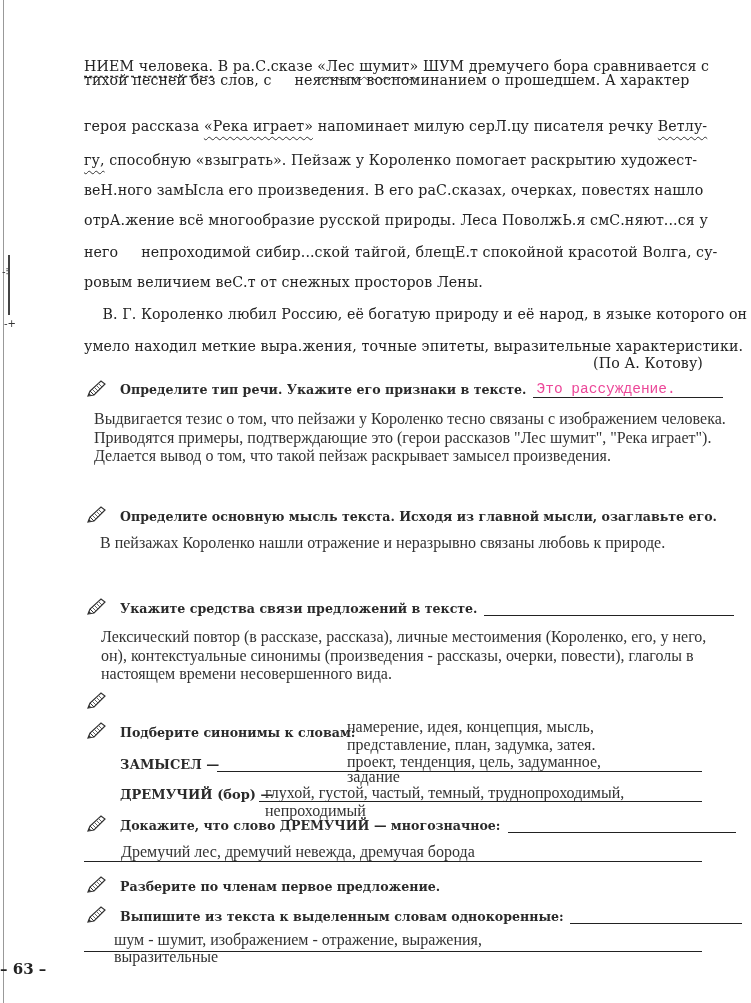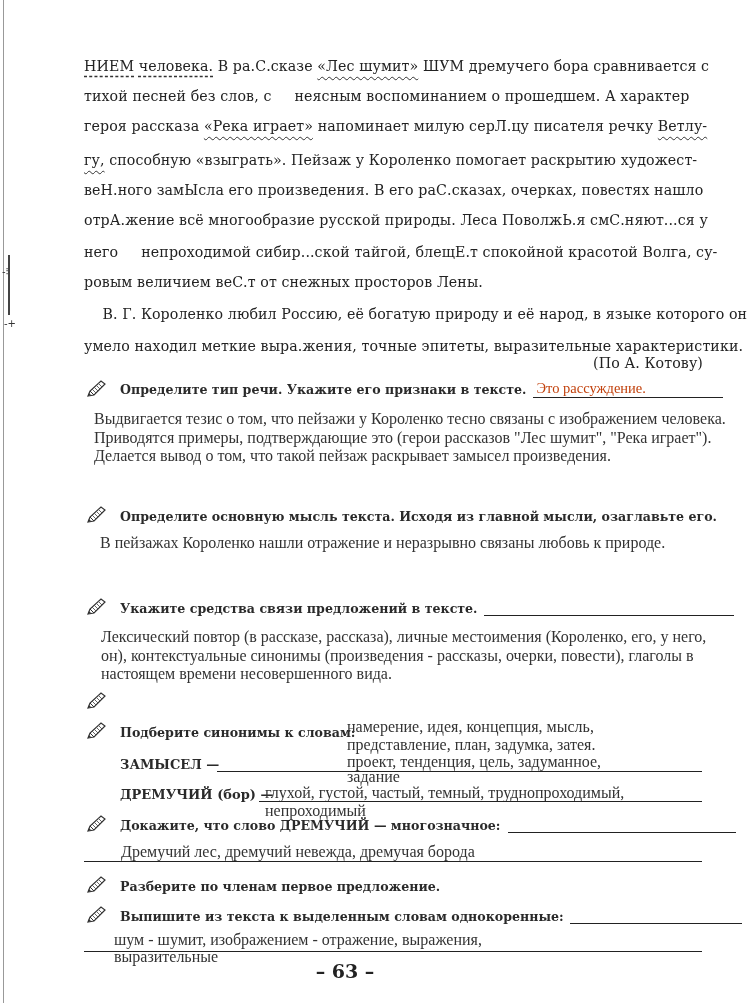--- a/index.html
+++ b/index.html
@@ -9,35 +9,35 @@
     .margin-line2 { position: absolute; left: 8px; top: 255px; width: 2px; height: 60px; background: #444; }
     .mark { position: absolute; font-size: 10px; color: #333; font-family: "DejaVu Sans", sans-serif; }
     .line { position: absolute; left: 84px; white-space: nowrap; }
     .wavy { text-decoration: underline wavy #333; text-decoration-thickness: 1px; text-underline-offset: 5px; }
     .dashed { text-decoration: underline dashed #333; text-underline-offset: 5px; }
     .task { position: absolute; left: 86px; display: flex; align-items: flex-end; white-space: nowrap; }
     .pencil { width: 22px; height: 18px; margin-right: 12px; flex: none; }
     .task-text { font-family: "DejaVu Serif", "Liberation Serif", serif; font-size: 12.6px; font-weight: bold; color: #2a2a2a; }
     .answer { position: absolute; font-family: "Liberation Serif", serif; font-size: 16px; color: #333; line-height: 18.5px; white-space: nowrap; }
     .rule { position: absolute; height: 1px; background: #222; }
-    .inline-answer { font-family: Liberation Serif, serif; font-size: 14.5px; font-weight: normal; color: #c2410c; }
-    .page-num { position: absolute; left: 0; width: 690px; top: 960px; text-align: center; font-family: "DejaVu Serif", serif; font-size: 19px; font-weight: bold; color: #222; }
+    .inline-answer { font-family: Liberation Mono, monospace; font-size: 14.5px; font-weight: normal; color: #ec4899; }
+    .page-num { position: absolute; left: 0; width: 690px; top: 960px; text-align: left; font-family: "DejaVu Serif", serif; font-size: 15px; font-weight: bold; color: #222; }
     .caps-label { font-family: "DejaVu Serif", serif; font-size: 13px; font-weight: bold; color: #2a2a2a; }
   </style>
 </head>
 <body>
 
 <div class="margin-line"></div>
 <div class="margin-line2"></div>
 <div class="mark" style="left:2px;top:266px;">-⁝</div>
 <div class="mark" style="left:4px;top:318px;">-+</div>
 
 <div id="main-text" class="main-text">
     <div class="line" style="top: 58px;"><span class="dashed" style="white-space: pre;">НИЕМ</span><span style="white-space: pre;"> </span><span class="dashed" style="white-space: pre;">человека.</span><span style="white-space: pre;"> В ра.С.сказе </span><span class="wavy" style="white-space: pre;">«Лес шумит»</span><span style="white-space: pre;"> ШУМ дремучего бора сравнивается с</span></div>
-    <div class="line" style="top: 88px;"><span style="white-space: pre;">тихой песней без слов, с     неясным воспоминанием о прошедшем. А характер</span></div>
+    <div class="line" style="top: 72px;"><span style="white-space: pre;">тихой песней без слов, с     неясным воспоминанием о прошедшем. А характер</span></div>
     <div class="line" style="top: 118px;"><span style="white-space: pre; margin-top: 16px;">героя рассказа </span><span class="wavy" style="white-space: pre;">«Река играет»</span><span style="white-space: pre;"> напоминает милую серЛ.цу писателя речку </span><span class="wavy" style="white-space: pre;">Ветлу-</span></div>
     <div class="line" style="top: 152px;"><span class="wavy" style="white-space: pre;">гу,</span><span style="white-space: pre;"> способную «взыграть». Пейзаж у Короленко помогает раскрытию художест-</span></div>
     <div class="line" style="top: 182px;"><span style="white-space: pre;">веН.ного замЫсла его произведения. В его раС.сказах, очерках, повестях нашло</span></div>
     <div class="line" style="top: 212px;"><span style="white-space: pre;">отрА.жение всё многообразие русской природы. Леса ПоволжЬ.я смС.няют...ся у</span></div>
     <div class="line" style="top: 244px;"><span style="white-space: pre;">него     непроходимой сибир...ской тайгой, блещЕ.т спокойной красотой Волга, су-</span></div>
     <div class="line" style="top: 274px;"><span style="white-space: pre;">ровым величием веС.т от снежных просторов Лены.</span></div>
     <div class="line" style="top: 306px;"><span style="white-space: pre;">    В. Г. Короленко любил Россию, её богатую природу и её народ, в языке которого он</span></div>
     <div class="line" style="top: 338px;"><span style="white-space: pre;">умело находил меткие выра.жения, точные эпитеты, выразительные характеристики.</span></div>
   </div>
 

